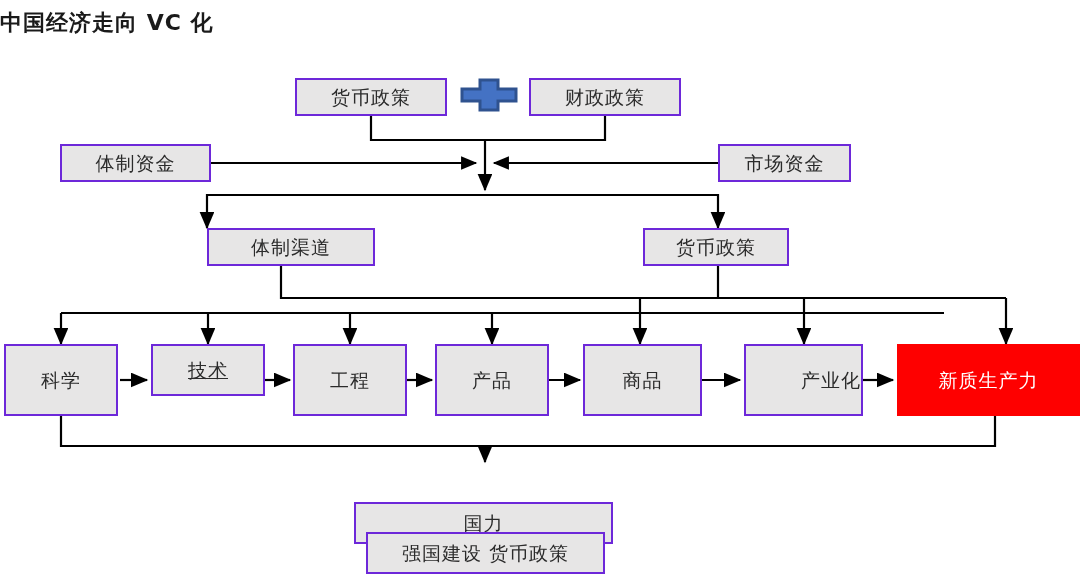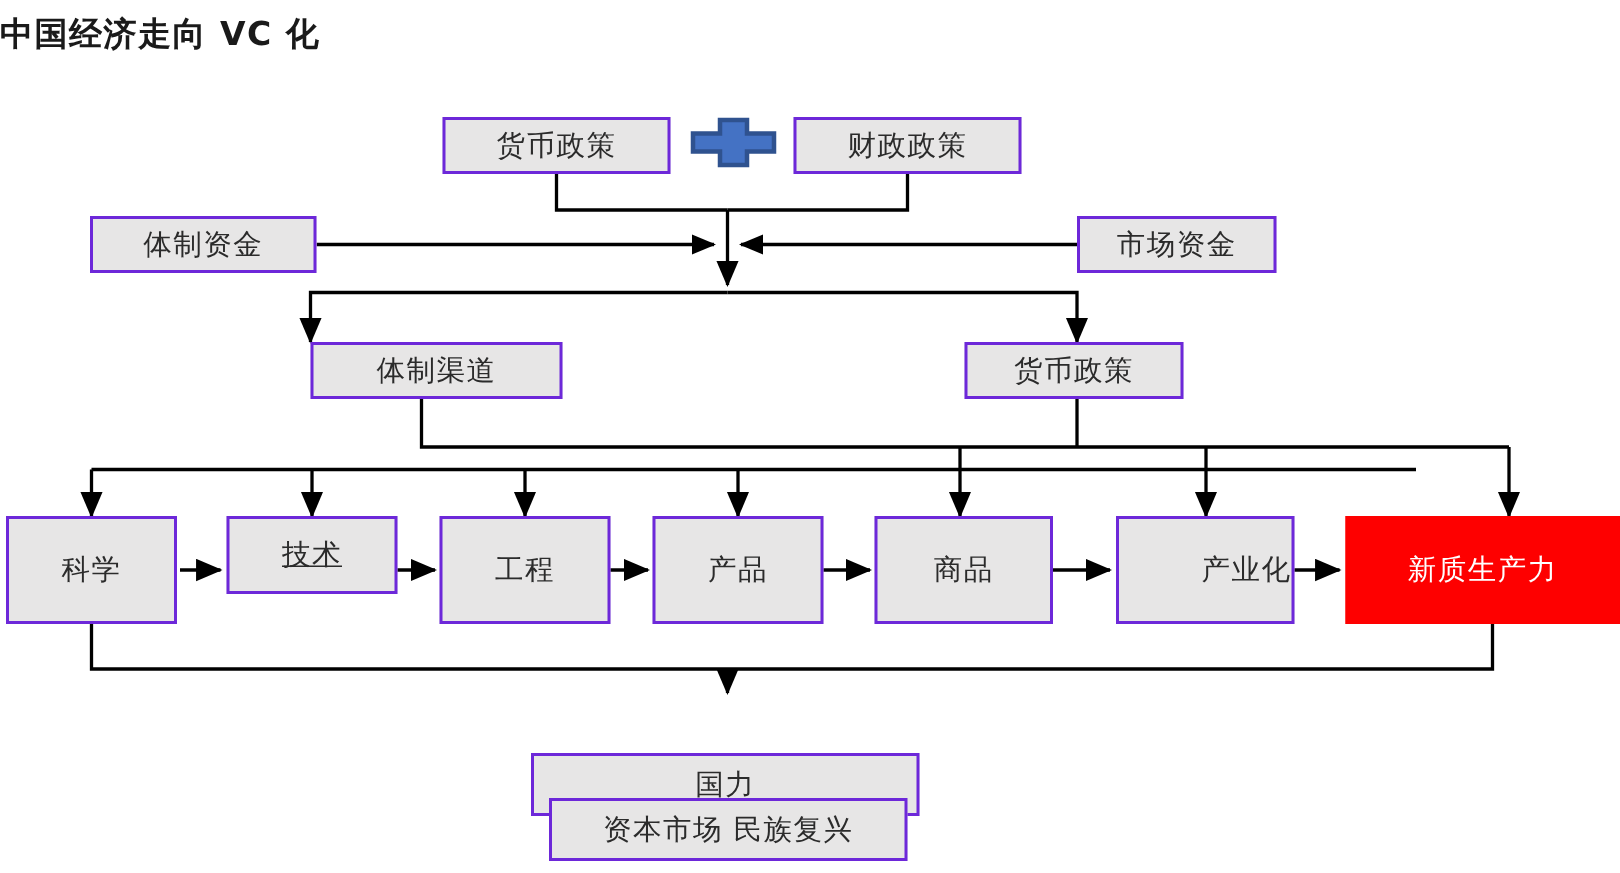--- a/index.html
+++ b/index.html
@@ -179,18 +179,18 @@
     <span>产业化</span>
   </div>
   <div class="node highlight" style="left:897px; top:344px; width:183px; height:72px;">
     <span>新质生产力</span>
   </div>
 
   <div class="node" style="left:354px; top:462px; width:259px; height:42px;margin-top:40px;">
     <span>国力</span>
   </div>
   <div class="node" style="left:366px; top:532px; width:239px; height:42px;">
-    <span>资本市场 民族复兴</span>
+    <span>强国建设 货币政策</span>
   </div>
 
   <div id="footer-watermark"></div>
 
 </div>
 
 </body></html>

